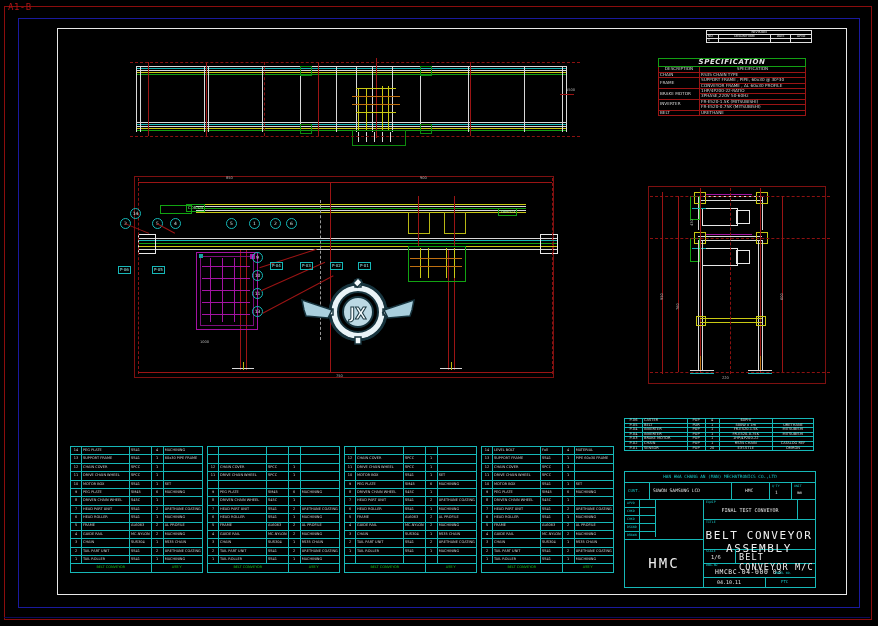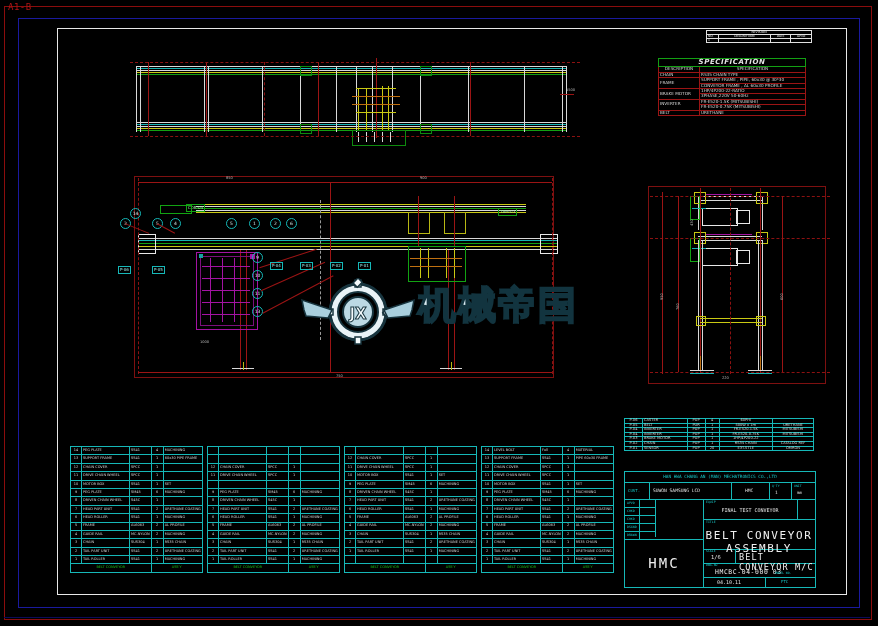--- a/index.html
+++ b/index.html
@@ -944,18 +944,17 @@
         </g>
         <circle cx="0" cy="0" r="20" fill="#000" stroke="#17343e" stroke-width="2"></circle>
         <circle cx="0" cy="0" r="15" fill="#bcd9e4" stroke="#17343e" stroke-width="2"></circle>
         <text x="0" y="7" text-anchor="middle" font-size="15" font-weight="bold" font-family="DejaVu Sans, sans-serif" fill="#f5fbfd" stroke="#17343e" stroke-width="1">JX</text>
         <g fill="#a9cfdd" stroke="#17343e" stroke-width="1.5">
           <path d="M-26,-2 L-56,-12 L-54,-2 L-52,4 L-30,6 Z"></path>
           <path d="M26,-2 L56,-12 L54,-2 L52,4 L30,6 Z"></path>
         </g>
       </g>
     </svg>
-    <div class="wmtext">机械帝国</div>
   </div>
 
   <div class="h" style="left:4px;top:617px;width:866px;background:#0b0b5a;"></div>
 
 </div>
 
 </body></html>

